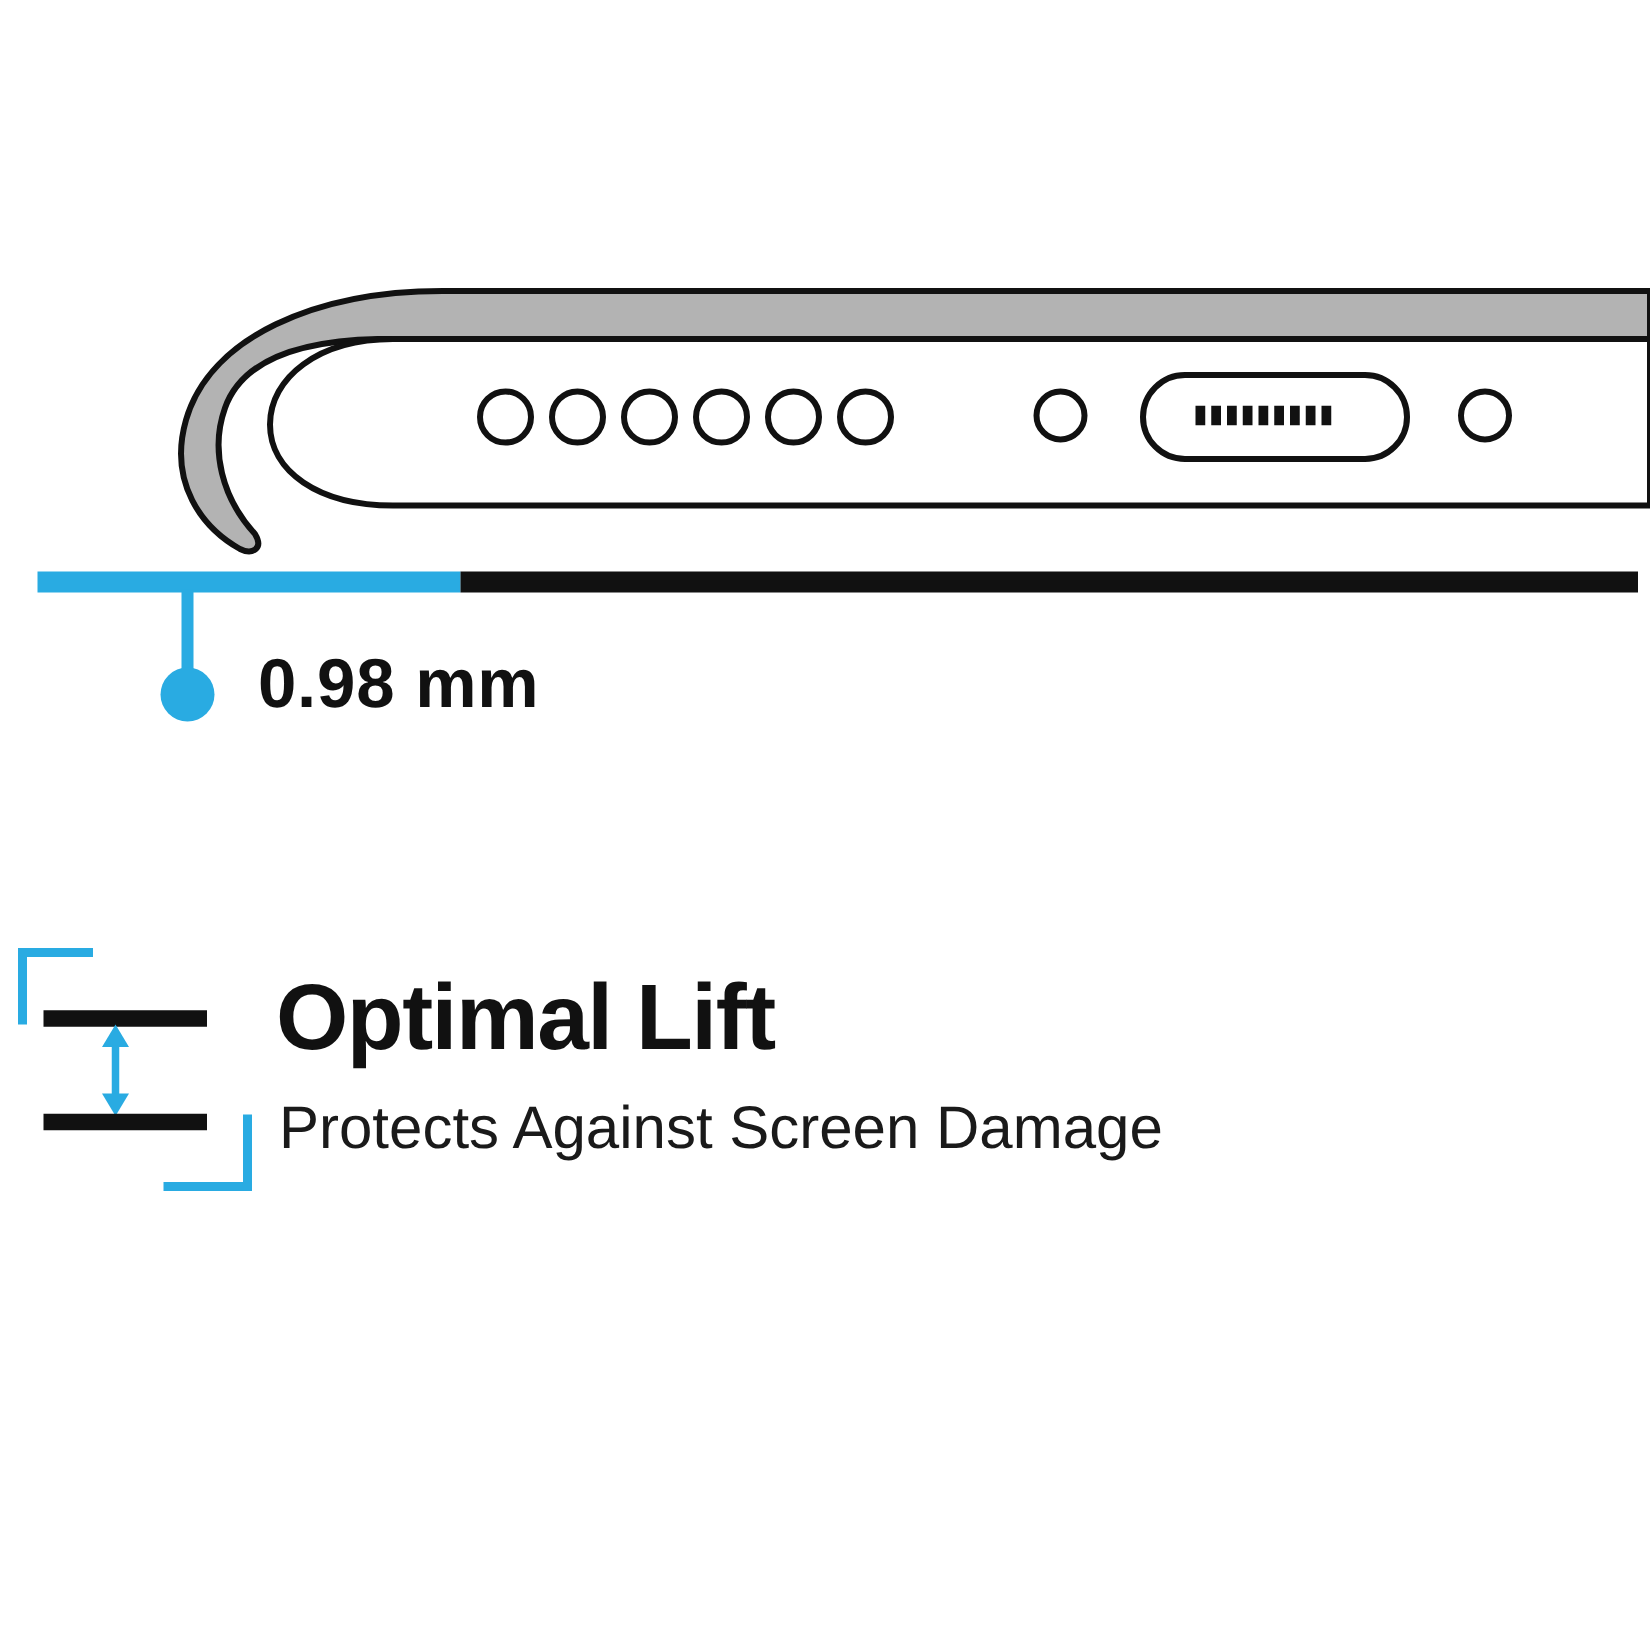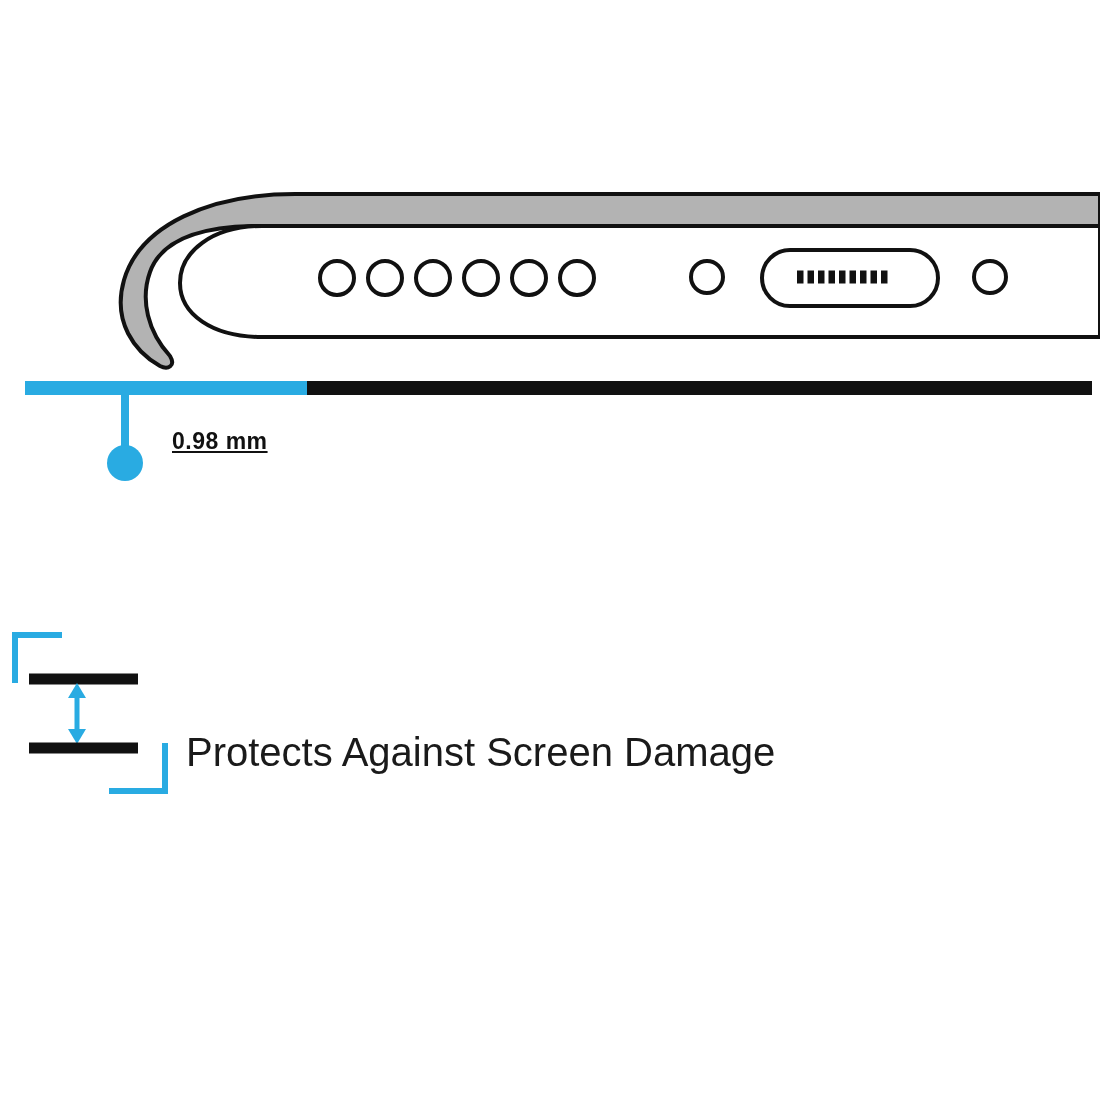--- a/index.html
+++ b/index.html
@@ -22,26 +22,25 @@
     position:absolute;
     left:0; top:0;
     width:1100px;
     height:500px;
     display:block;
   }
   .measure-label{
     position:absolute;
     left:172px;
     top:428px;
-    font-size:23px;
+    font-size:46px;
     font-weight:700;
     letter-spacing:0.5px;
     color:var(--ink);
     white-space:nowrap;
-    text-decoration:underline;
   }
   .lift-icon{
     position:absolute;
     left:5px;
     top:625px;
     width:170px;
     height:180px;
     display:block;
   }
   .feature-title{
@@ -113,15 +112,16 @@
   <svg class="lift-icon" viewBox="0 0 170 180" xmlns="http://www.w3.org/2000/svg">
     <path d="M 57 10 H 10 V 58" fill="none" style="stroke:var(--accent)" stroke-width="6"></path>
     <path d="M 24 54 H 133" fill="none" stroke="#111" stroke-width="11"></path>
     <polygon points="72,58 63,73 81,73" style="fill:var(--accent)"></polygon>
     <rect x="69.5" y="72" width="5" height="33" style="fill:var(--accent)"></rect>
     <polygon points="72,119 63,104 81,104" style="fill:var(--accent)"></polygon>
     <path d="M 24 123 H 133" fill="none" stroke="#111" stroke-width="11"></path>
     <path d="M 104 166 H 160 V 118" fill="none" style="stroke:var(--accent)" stroke-width="6"></path>
   </svg>
 
+  <h1 class="feature-title">Optimal Lift</h1>
   <p class="feature-subtitle">Protects Against Screen Damage</p>
 
 </div>
 
 </body></html>

